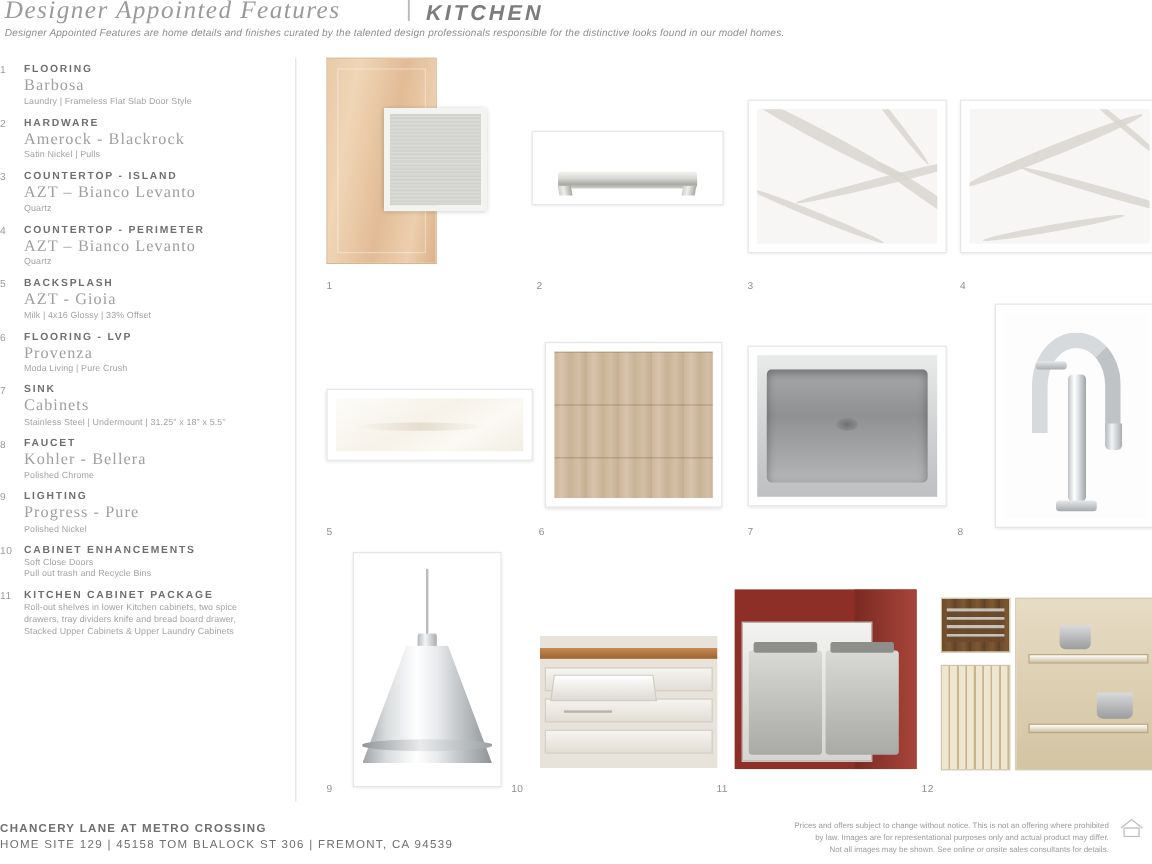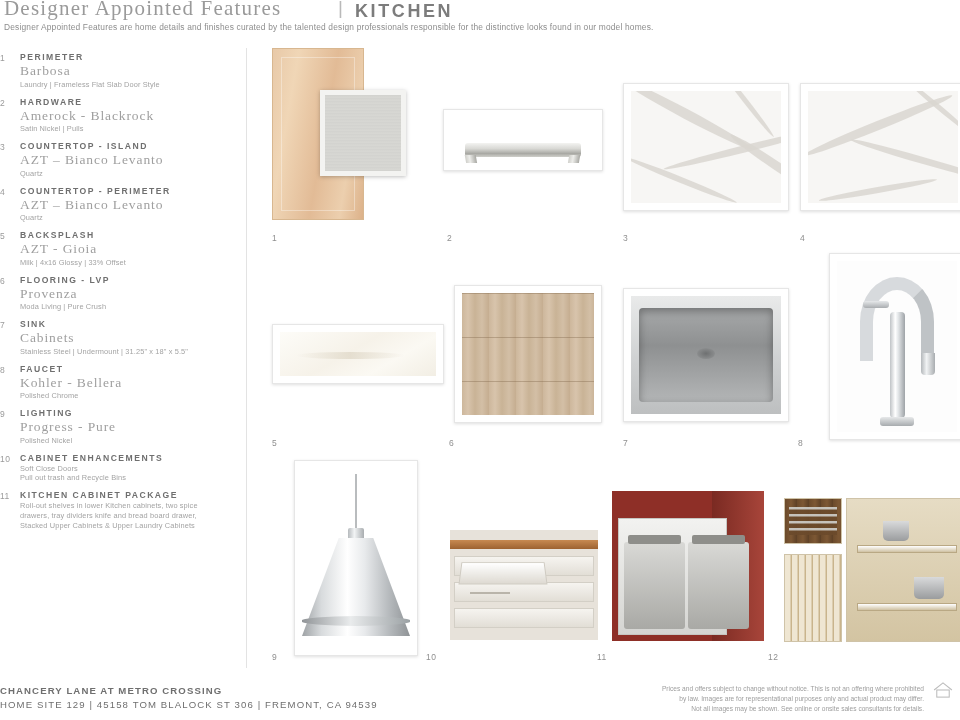--- a/index.html
+++ b/index.html
@@ -8,21 +8,21 @@
     width: 960px; height: 720px;
     font-family: "Liberation Sans", sans-serif;
     background: #ffffff;
     color: #333;
     overflow: hidden;
     position: relative;
   }
 
   
   .header {
-    position: absolute; left: 0; top: 0; width: 792px; height: 40px;
+    position: absolute; left: 0; top: 0; width: 792px; height: 40px; font-style: italic;
   }
   .header-title {
     position: absolute; left: 4px; top: -4px;
     font-family: "Liberation Serif", serif;
     font-size: 21px; letter-spacing: 1.2px;
     color: #9a9a9a; font-weight: 400; white-space: nowrap;
   }
   .header-sep {
     position: absolute; left: 338px; top: -3px;
     font-size: 19px; color: #b9b9b9; font-weight: 300;
@@ -314,21 +314,21 @@
   <div class="header-title">Designer Appointed Features</div>
   <div class="header-sep">|</div>
   <div class="header-sub">KITCHEN</div>
   <div class="header-desc">Designer Appointed Features are home details and finishes curated by the talented design professionals responsible for the distinctive looks found in our model homes.</div>
 </div>
 
 <div class="list">
 
   <div class="list-item">
     <div class="li-num">1</div>
-    <div class="li-cat">PERIMETER</div>
+    <div class="li-cat">FLOORING</div>
     <div class="li-name">Barbosa</div>
     <div class="li-spec">
         <span>Laundry |  Frameless Flat Slab Door Style</span>
       </div>
   </div>
 
   <div class="list-item">
     <div class="li-num">2</div>
     <div class="li-cat">HARDWARE</div>
     <div class="li-name">Amerock - Blackrock</div>

